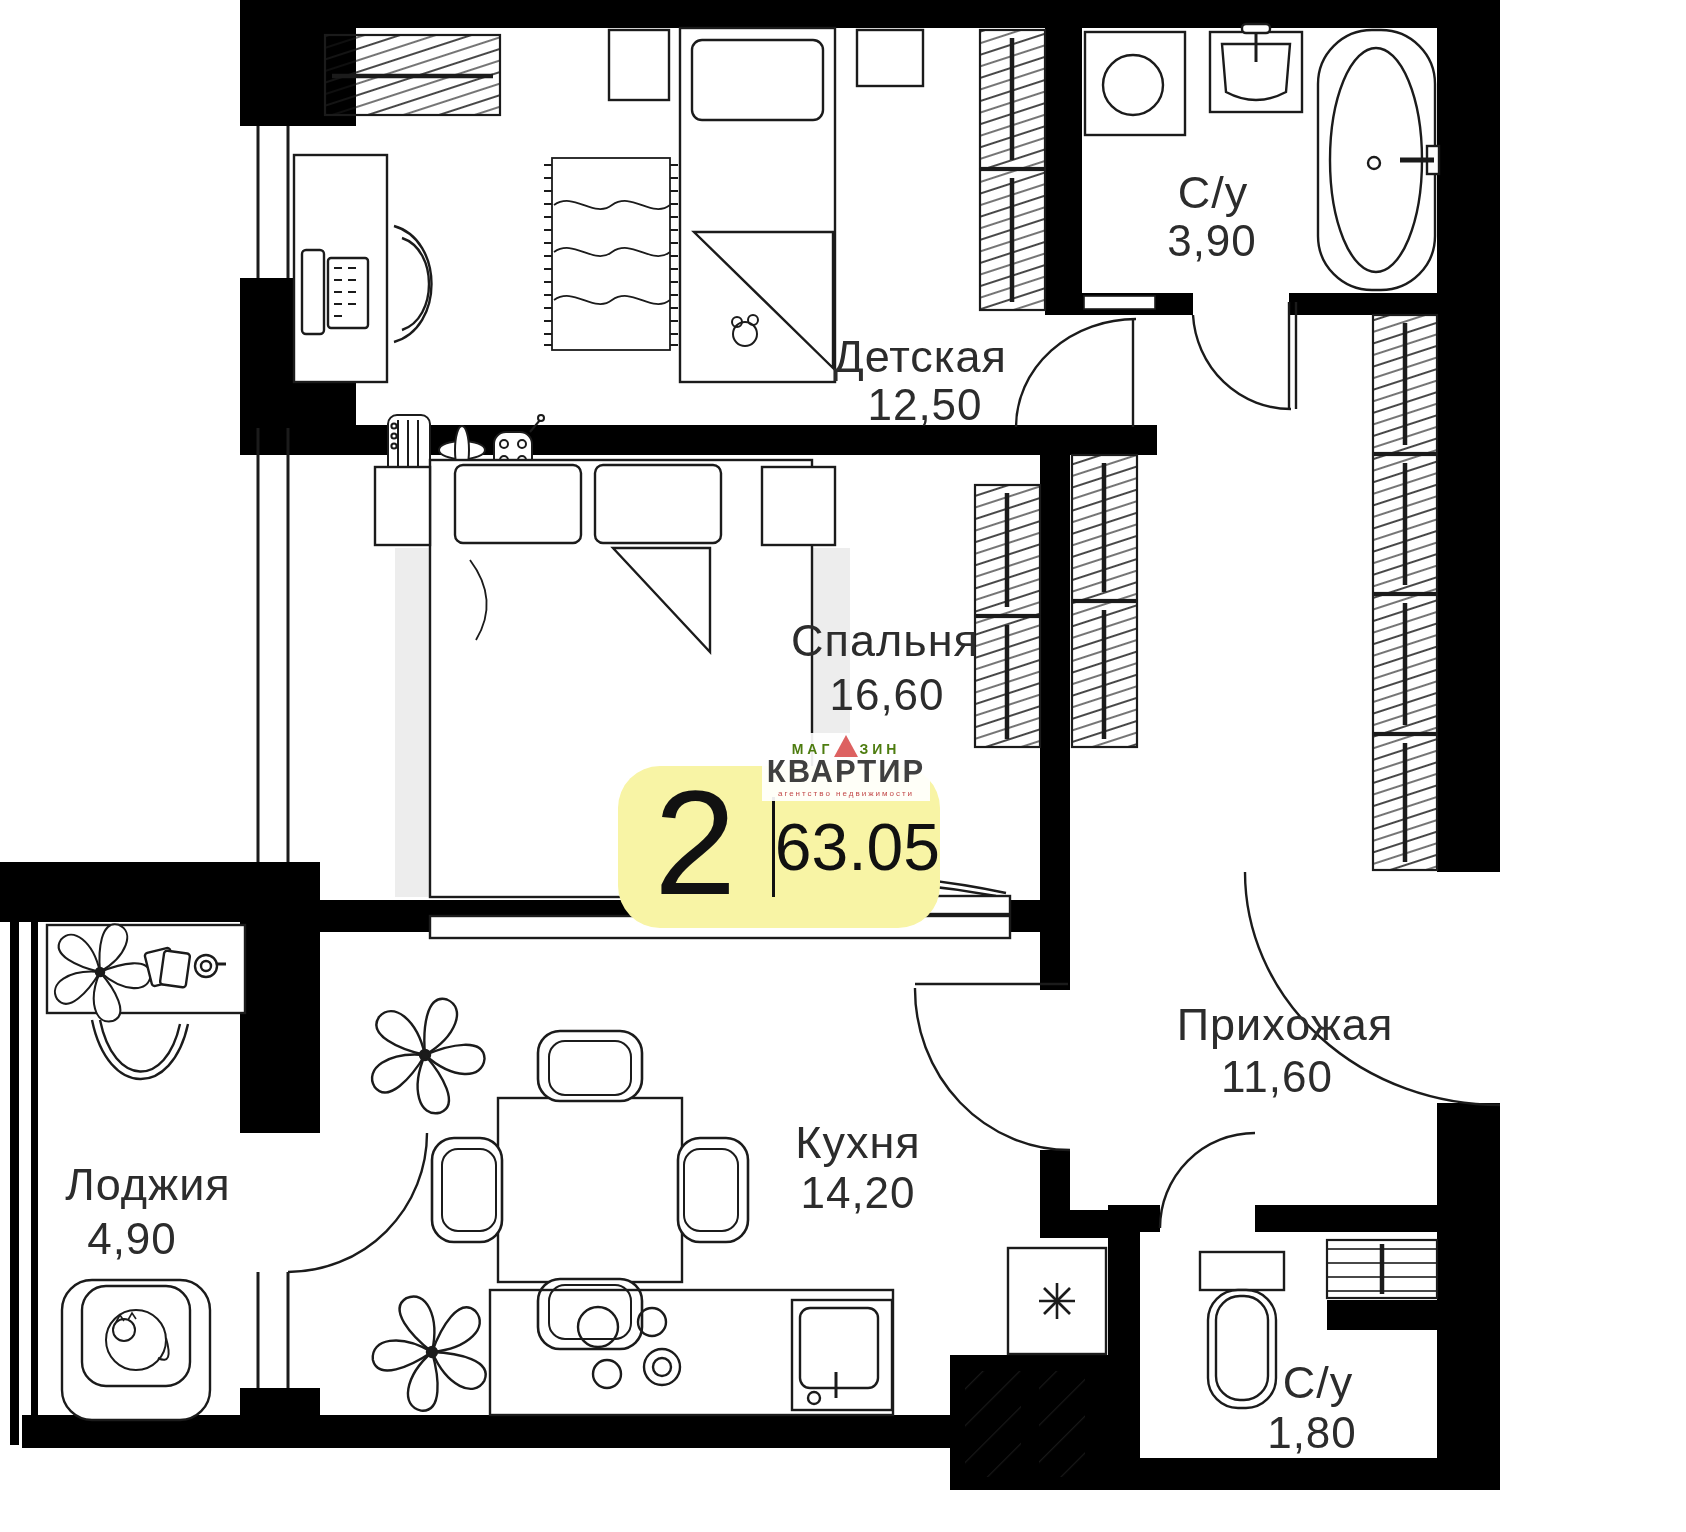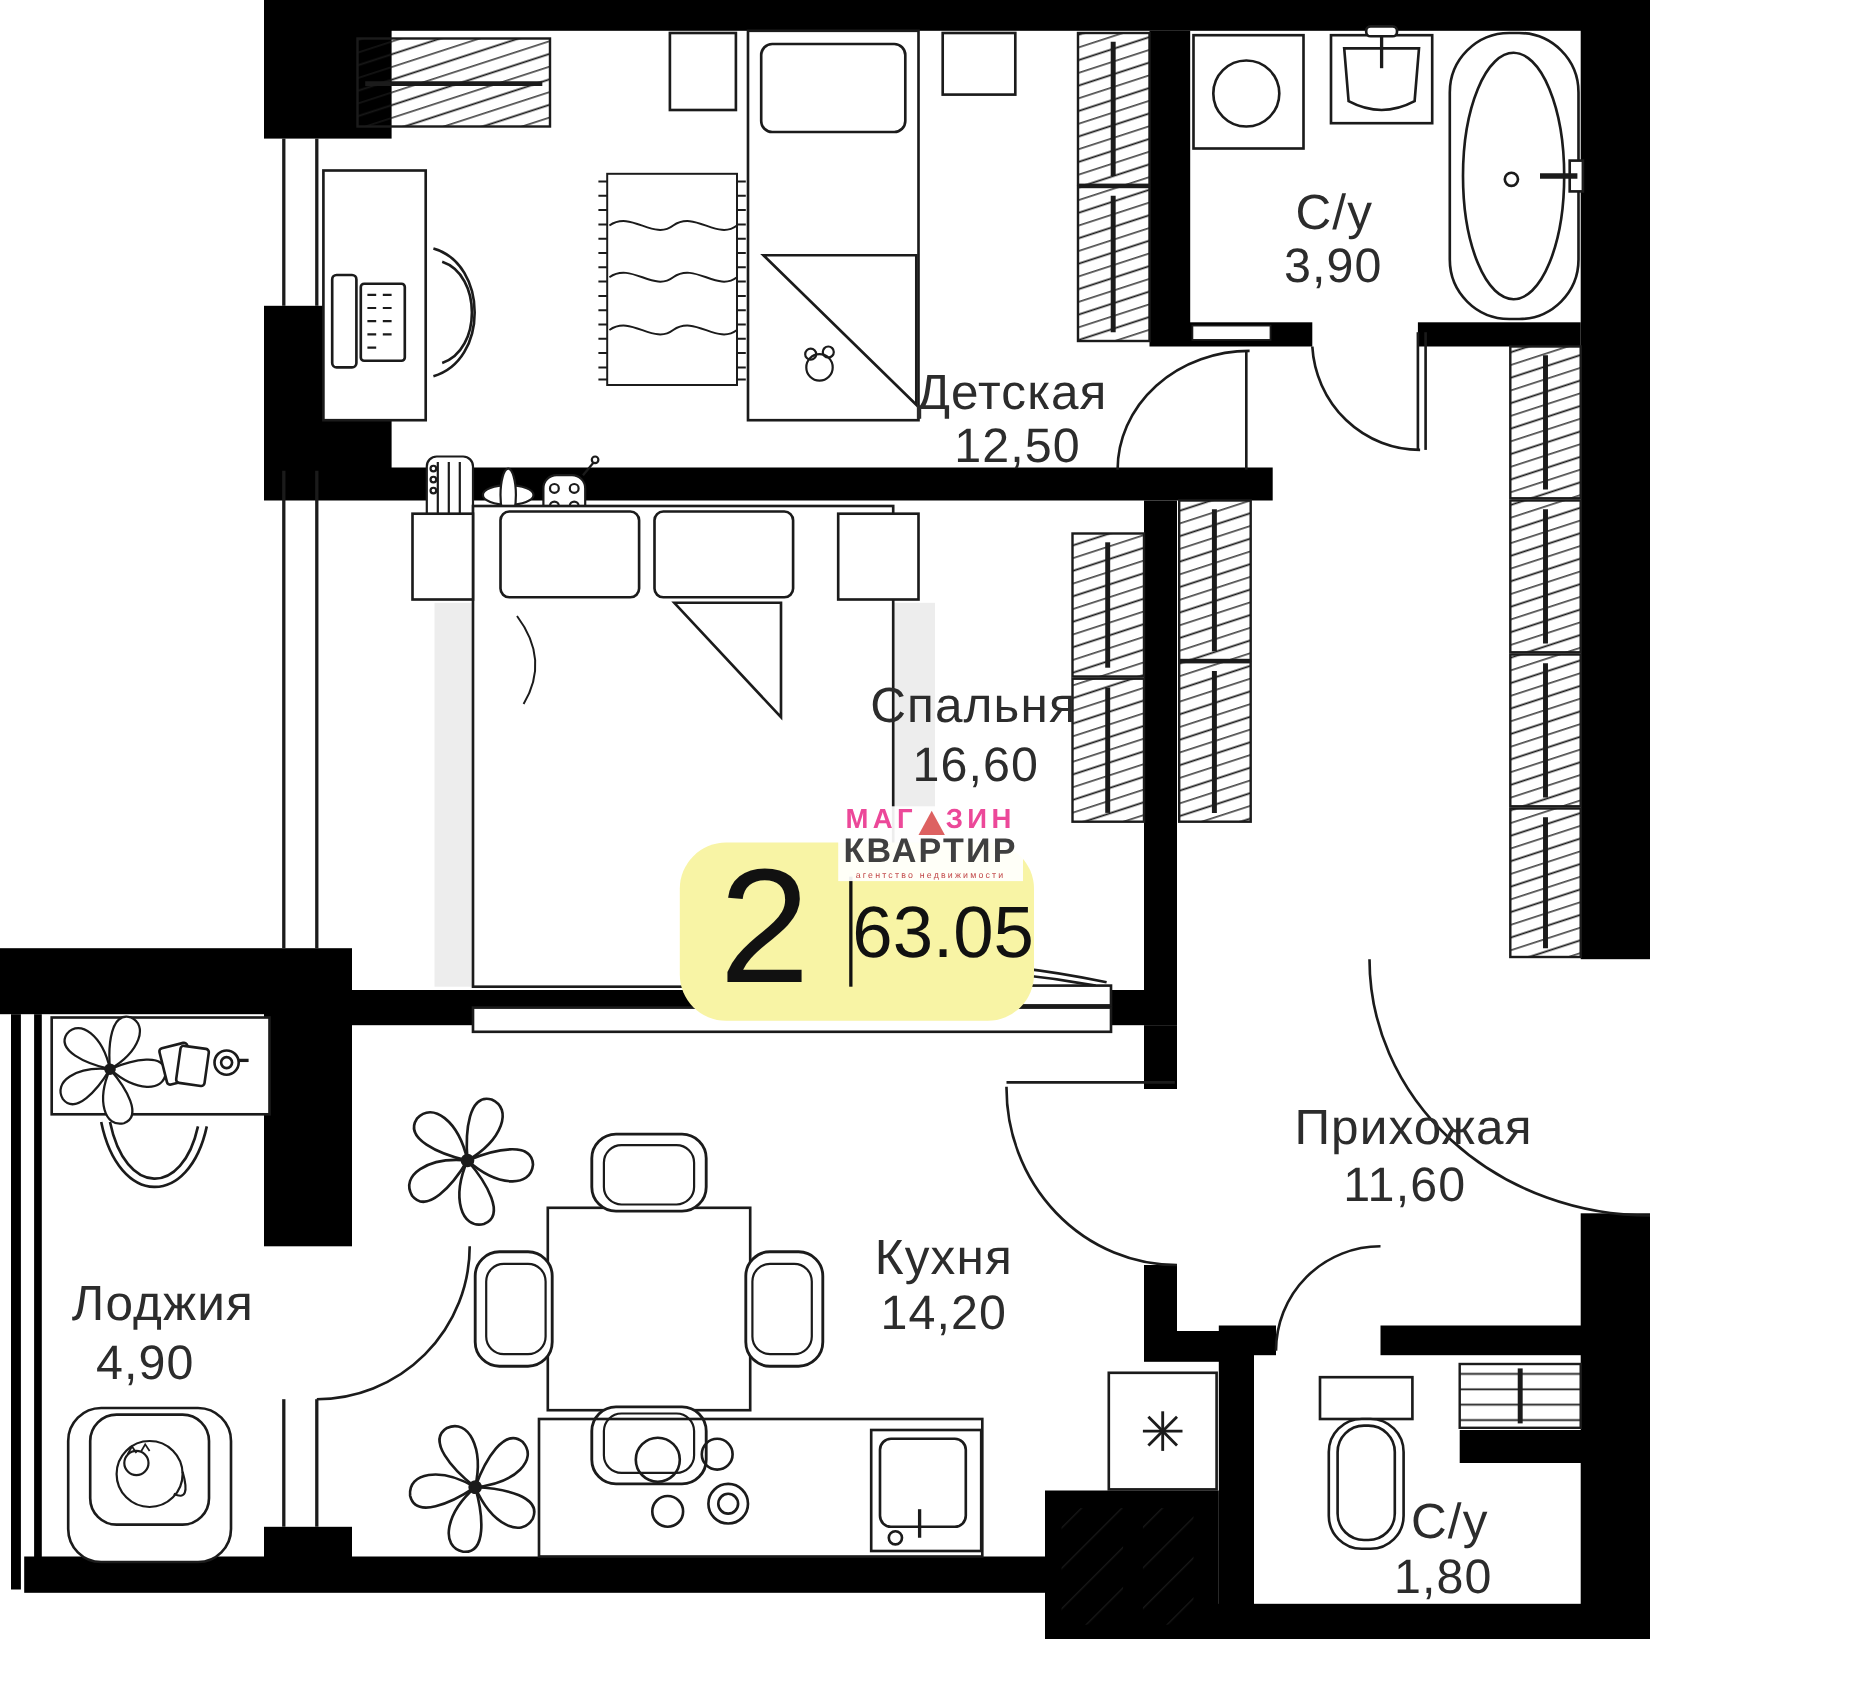--- a/index.html
+++ b/index.html
@@ -17,22 +17,22 @@
          display:flex;align-items:center;justify-content:flex-start;z-index:5;}
   .badge .num{width:178px;text-align:center;font-size:148px;line-height:1;
               color:#111;font-weight:400;transform:translateY(-4px);}
   .badge .vline{width:3px;height:100px;background:#111;}
   .badge .area{flex:1;text-align:right;font-size:66px;color:#111;font-weight:400;}
 
   
   .logo{position:absolute;left:762px;top:733px;width:160px;height:64px;z-index:6;
         background:rgba(255,255,255,0.92);display:flex;flex-direction:column;
         align-items:center;justify-content:center;padding:2px 4px;}
-  .logo .l1{display:flex;align-items:flex-end;color:#ec4899;font-weight:bold;
-            font-size:25px;letter-spacing:4px;line-height:1;}
+  .logo .l1{display:flex;align-items:flex-end;color:#4d7c0f;font-weight:bold;
+            font-size:14px;letter-spacing:4px;line-height:1;}
   .logo .tri{width:0;height:0;border-left:12px solid transparent;
              border-right:12px solid transparent;border-bottom:22px solid #DD6161;
              margin:0 1px -1px 1px;}
   .logo .l2{color:#404040;font-weight:bold;font-size:31px;letter-spacing:2px;line-height:1.05;}
   .logo .l3{color:#C24848;font-weight:normal;font-size:8px;letter-spacing:2px;line-height:1.4;white-space:nowrap;}
 </style>
 </head>
 <body>
 
 <div id="stage">

